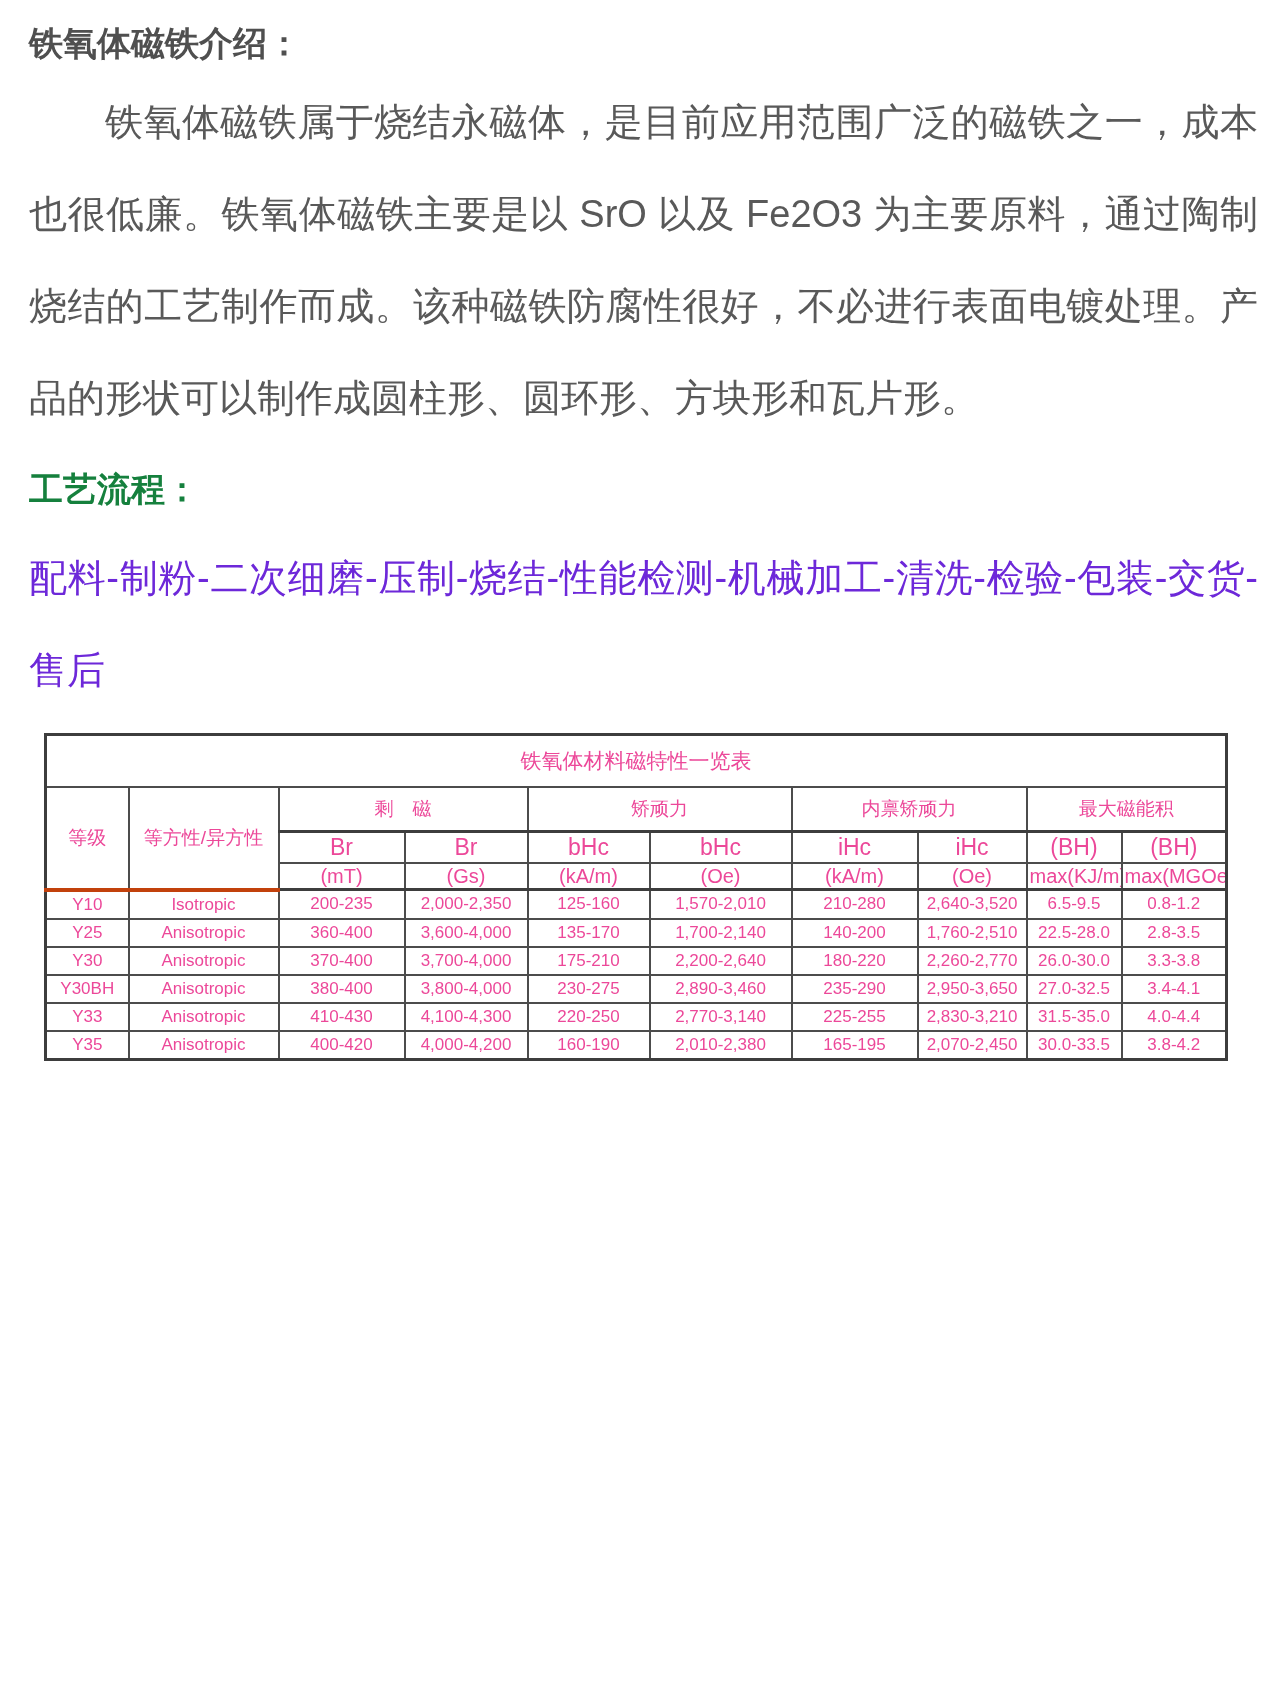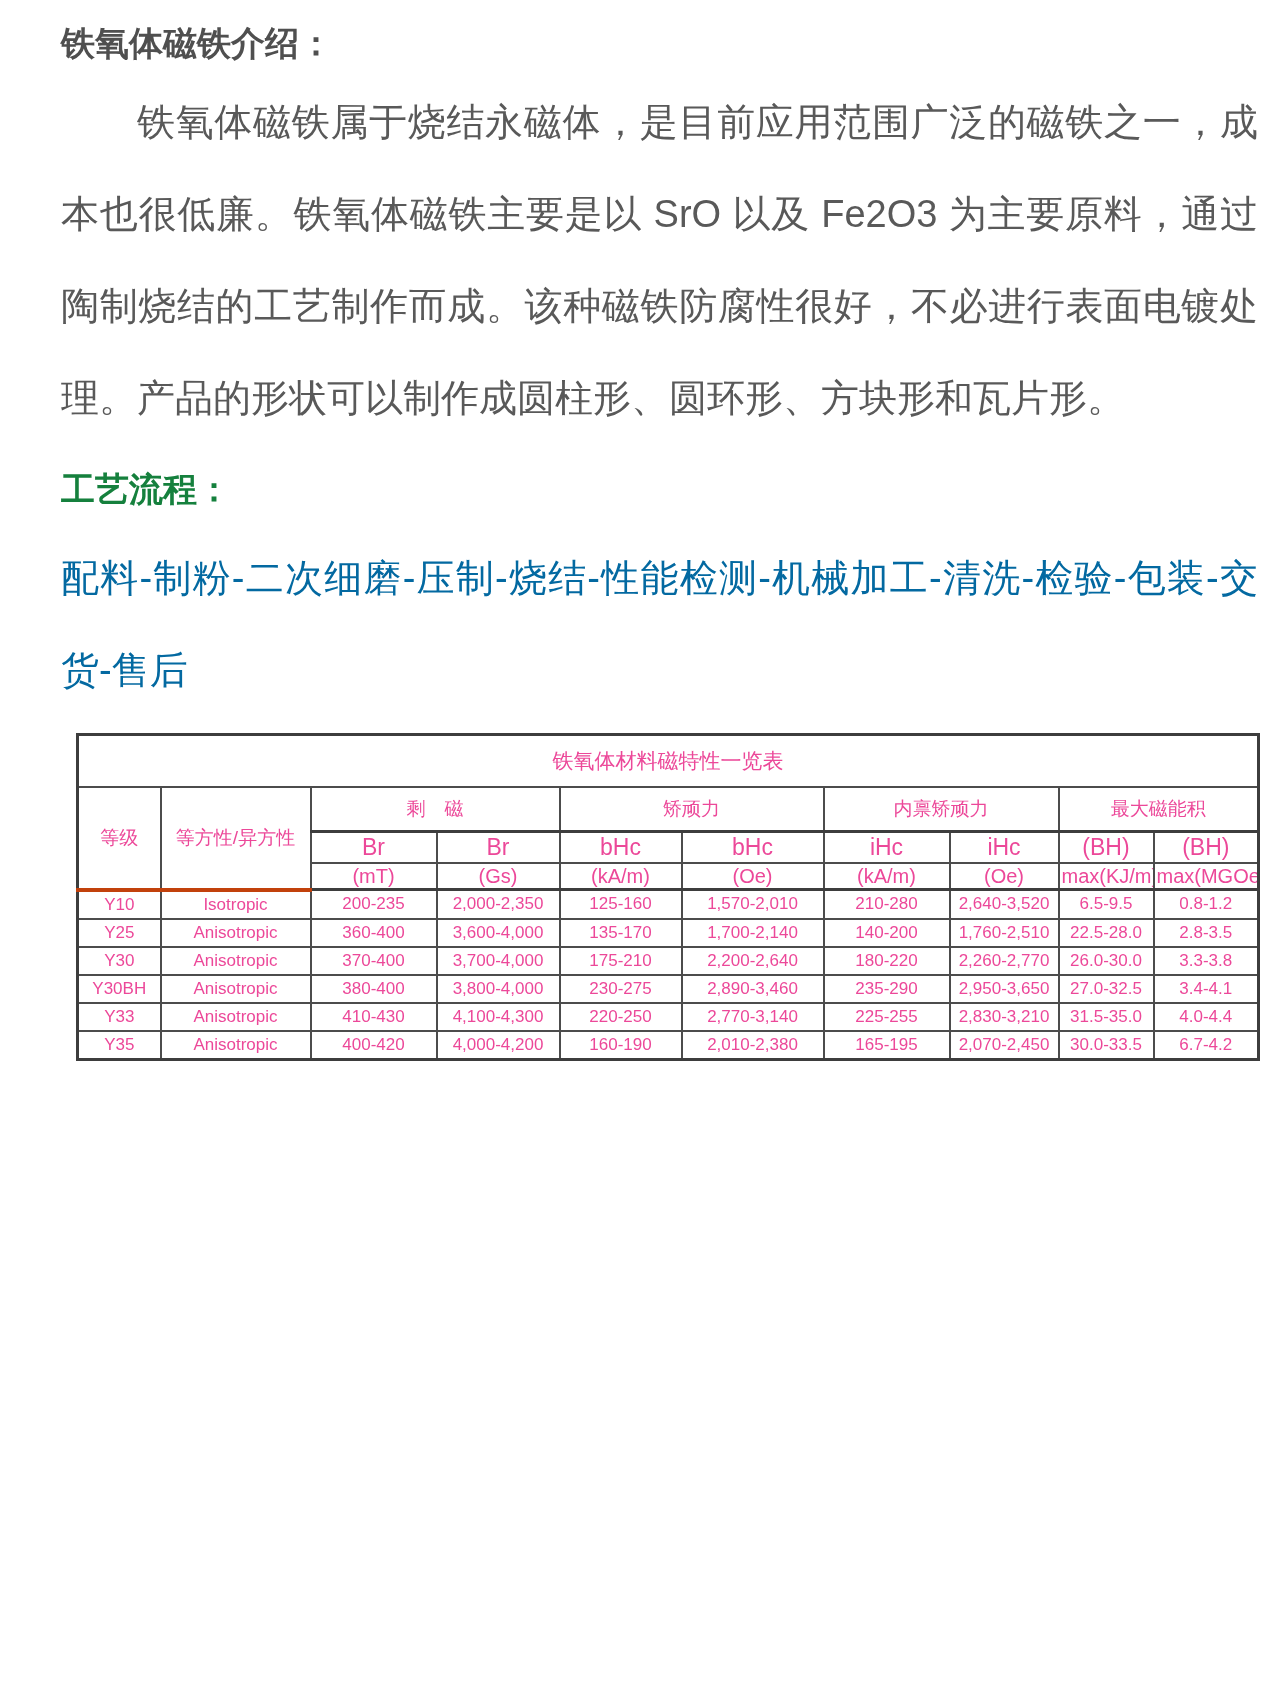--- a/index.html
+++ b/index.html
@@ -10,21 +10,20 @@
   body {
     width: 1287px;
     min-height: 1690px;
     font-family: "Liberation Sans", "DejaVu Sans", sans-serif;
     color: #595959;
     position: relative;
     overflow: hidden;
   }
   .content {
     padding: 0 29px;
-    margin-left: 32px;
   }
   .doc-heading {
     font-size: 34px;
     line-height: 42px;
     font-weight: bold;
     color: #4f4f4f;
     margin: 22px 0 0 0;
   }
   .body-para {
     font-size: 38px;
@@ -43,21 +42,21 @@
     font-weight: bold;
     color: #15803d;
     margin: 24px 0 0 0;
   }
   .process-text {
     font-size: 38px;
     line-height: 92px;
     text-align: justify;
     text-indent: 0;
     margin: 22px 0 0 0;
-    color: #0369a1;
+    color: #6d28d9;
   }
   
   table.props {
     border-collapse: collapse;
     table-layout: fixed;
     width: 1181px;
     margin: 17px 0 0 15px;
     color: #ec4899;
     border: 3px solid #3d3d3d;
   }
@@ -222,18 +221,18 @@
         <tr>
           <td>Y35</td>
           <td>Anisotropic</td>
           <td>400-420</td>
           <td>4,000-4,200</td>
           <td>160-190</td>
           <td>2,010-2,380</td>
           <td>165-195</td>
           <td>2,070-2,450</td>
           <td>30.0-33.5</td>
-          <td>6.7-4.2</td>
+          <td>3.8-4.2</td>
         </tr>
       </tbody>
   </table>
 
 </div>
 
 </body></html>

